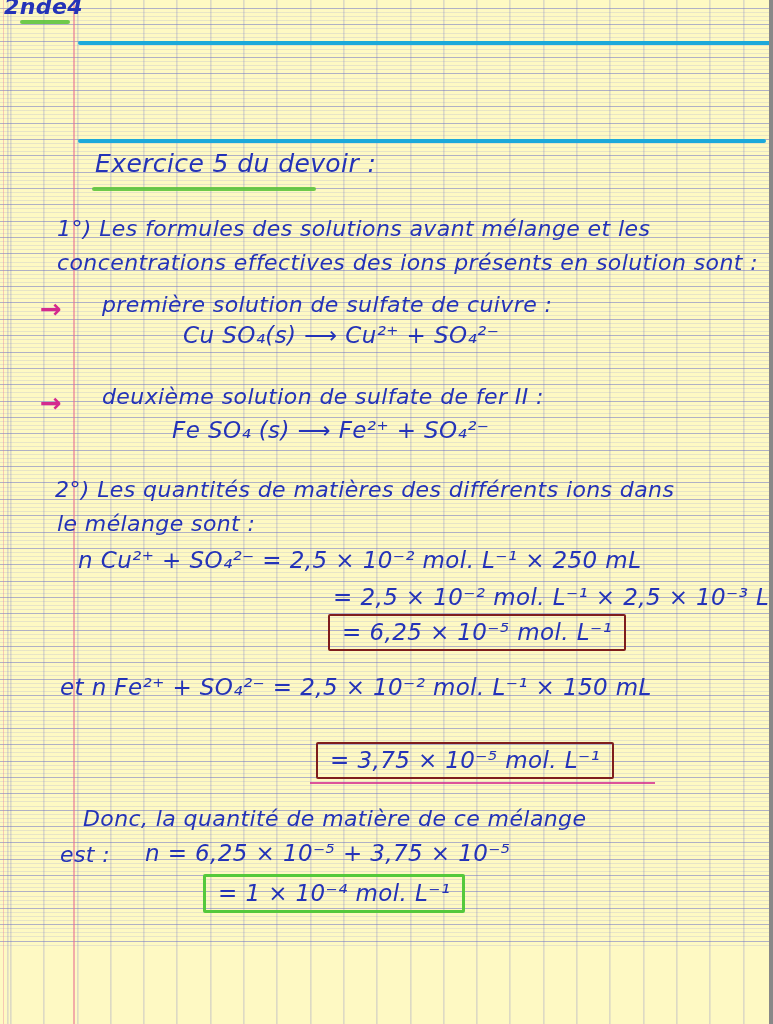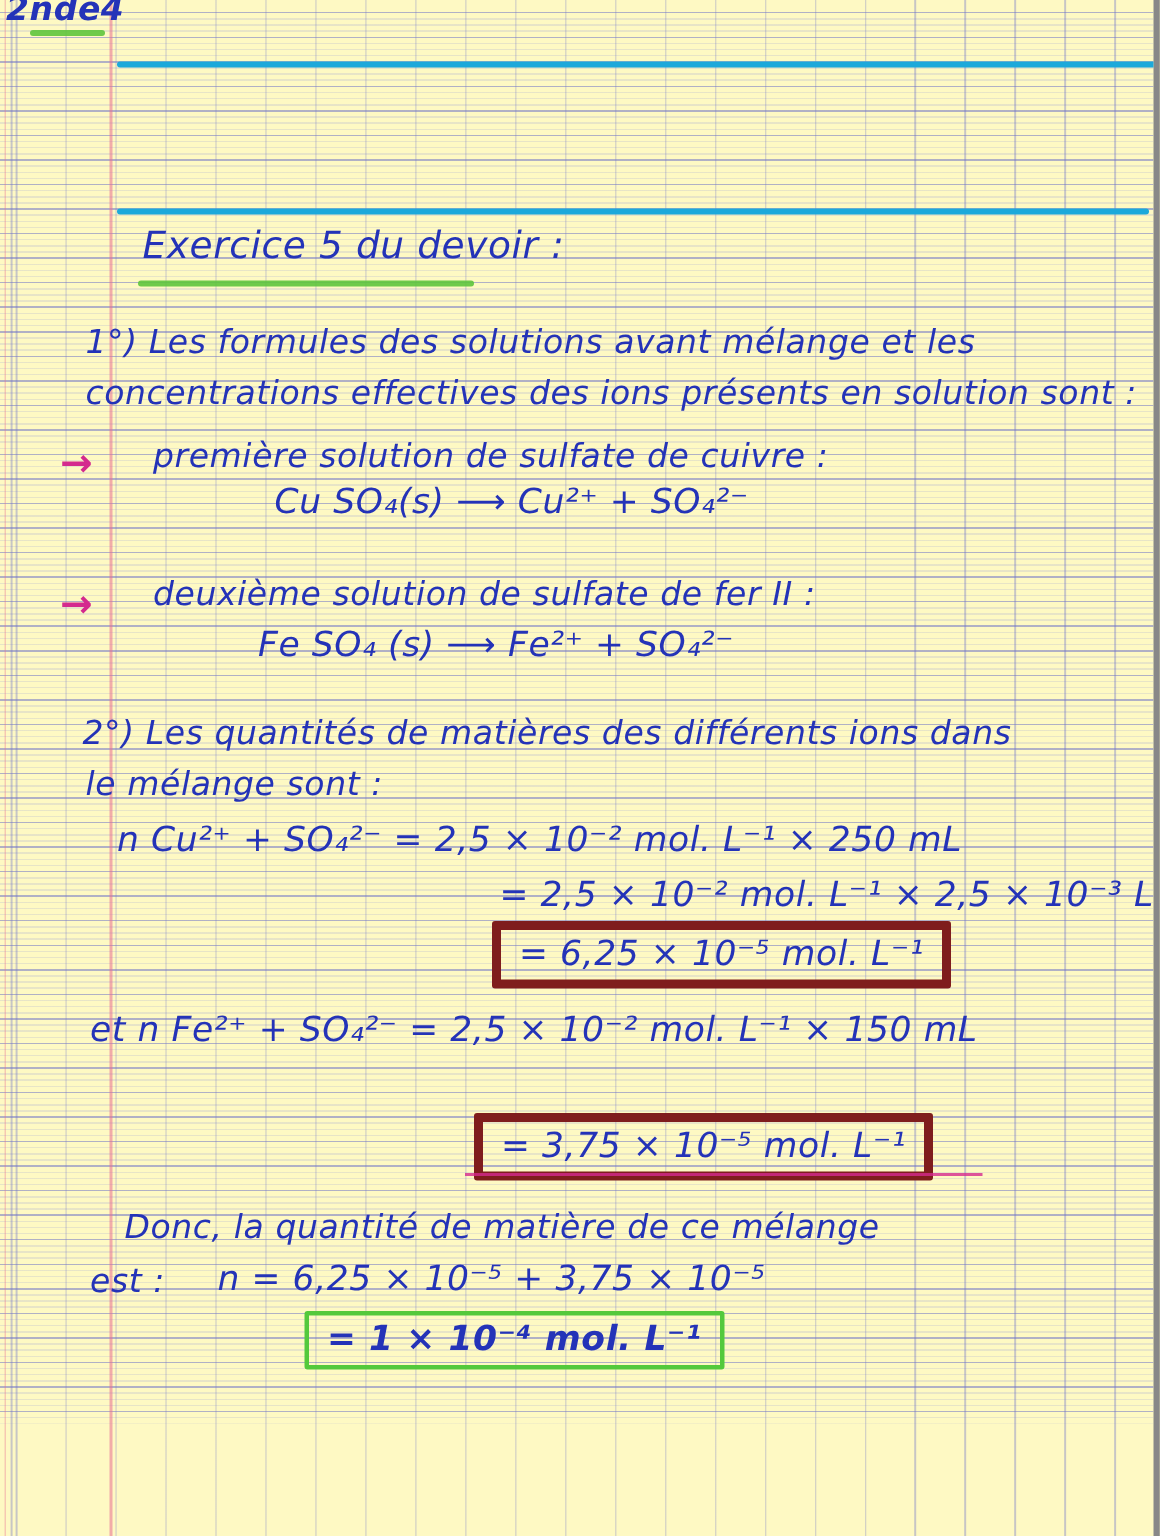--- a/index.html
+++ b/index.html
@@ -40,27 +40,27 @@
     white-space:nowrap;
     font-size:22px;
   }
   .bold{font-weight:bold;}
   .eq{font-size:23px;}
   .marker-cyan{position:absolute;height:4px;background:#1ca9da;border-radius:2px;}
   .marker-green{position:absolute;height:4px;background:#5ec43d;border-radius:2px;opacity:0.9;}
   .arrow{color:#d42a8e;font-weight:bold;font-size:26px;font-style:normal;}
   .result-box{
     position:absolute;
-    border:6px solid #7f1d1d;
+    border:2px solid #7f1d1d;
     padding:3px 12px 4px 12px;
     color:#2433b8;font-style:italic;font-size:23px;white-space:nowrap;
     letter-spacing:0.4px;
     border-radius:2px;
   }
-  .result-box.green{border-color:#54c93c;border-width:3px;font-weight:bold;}
+  .result-box.green{border-color:#54c93c;border-width:3px;}
   .underline-after{position:absolute;height:2px;background:#d42a8e;opacity:0.8;}
 </style>
 </head>
 <body>
 
 <div class="paper">
 
   <div class="grid-h"></div>
   <div class="grid-v"></div>
   <div class="edge-line" style="left:3px;"></div>

